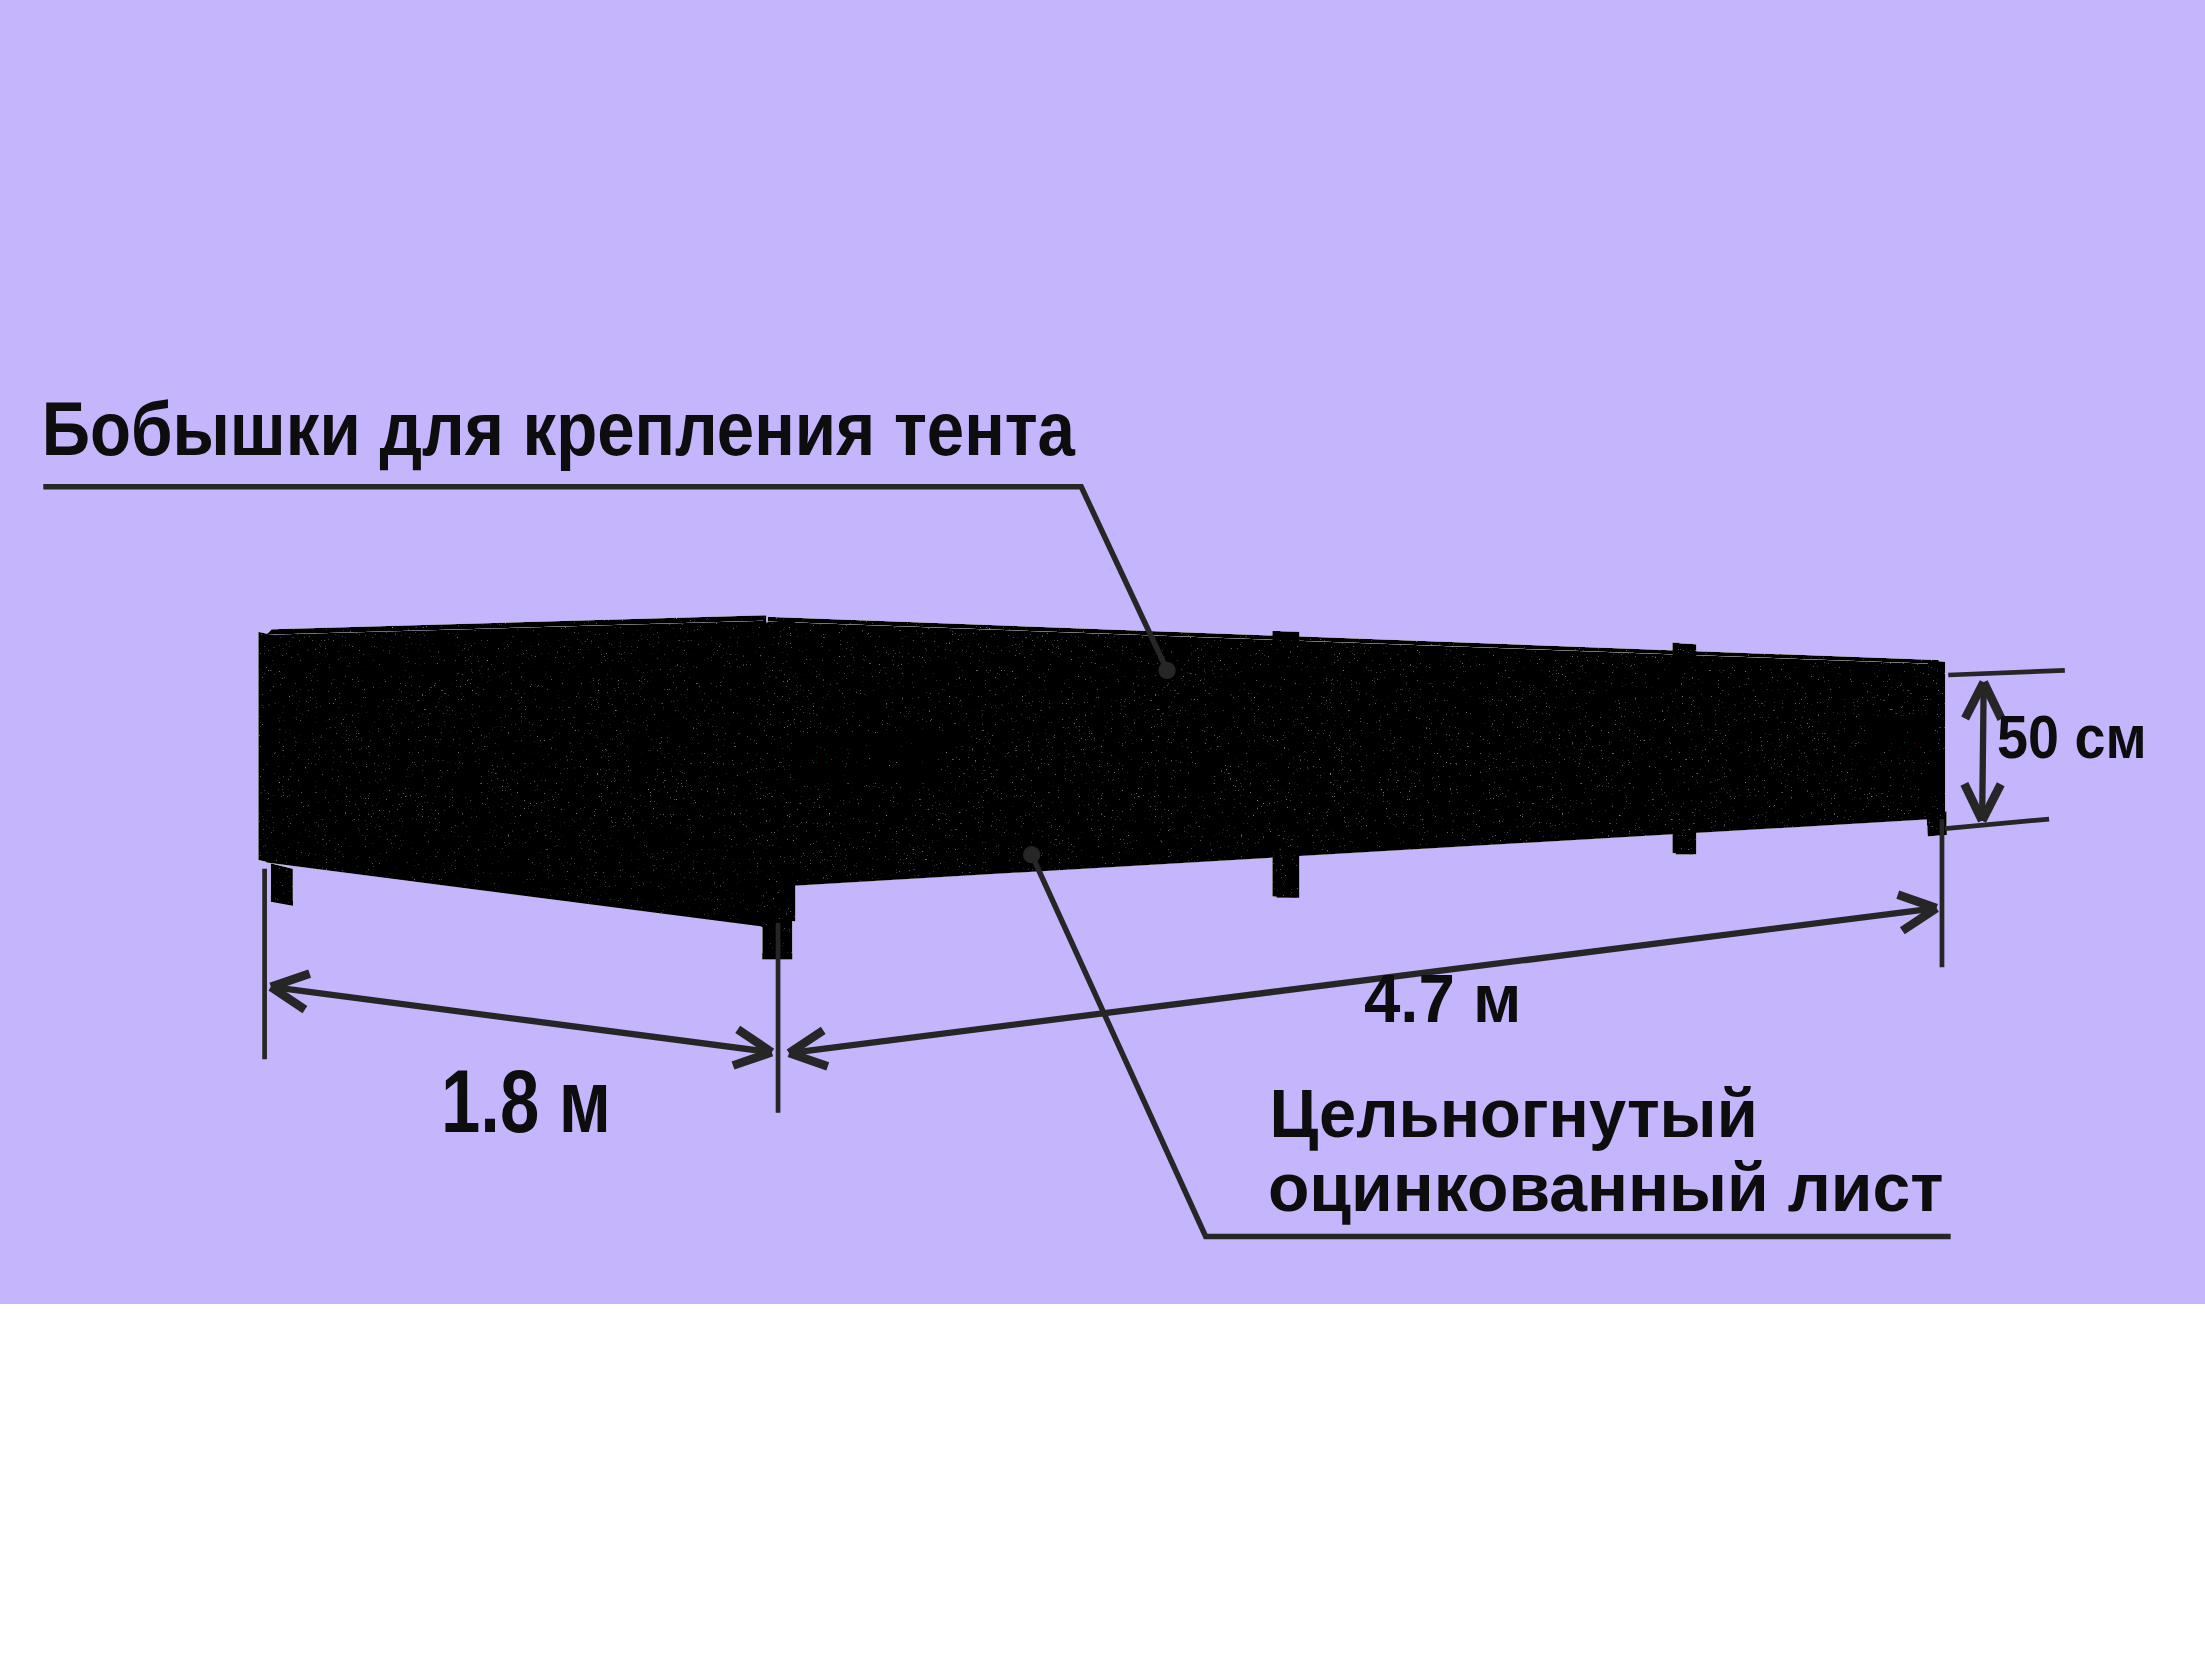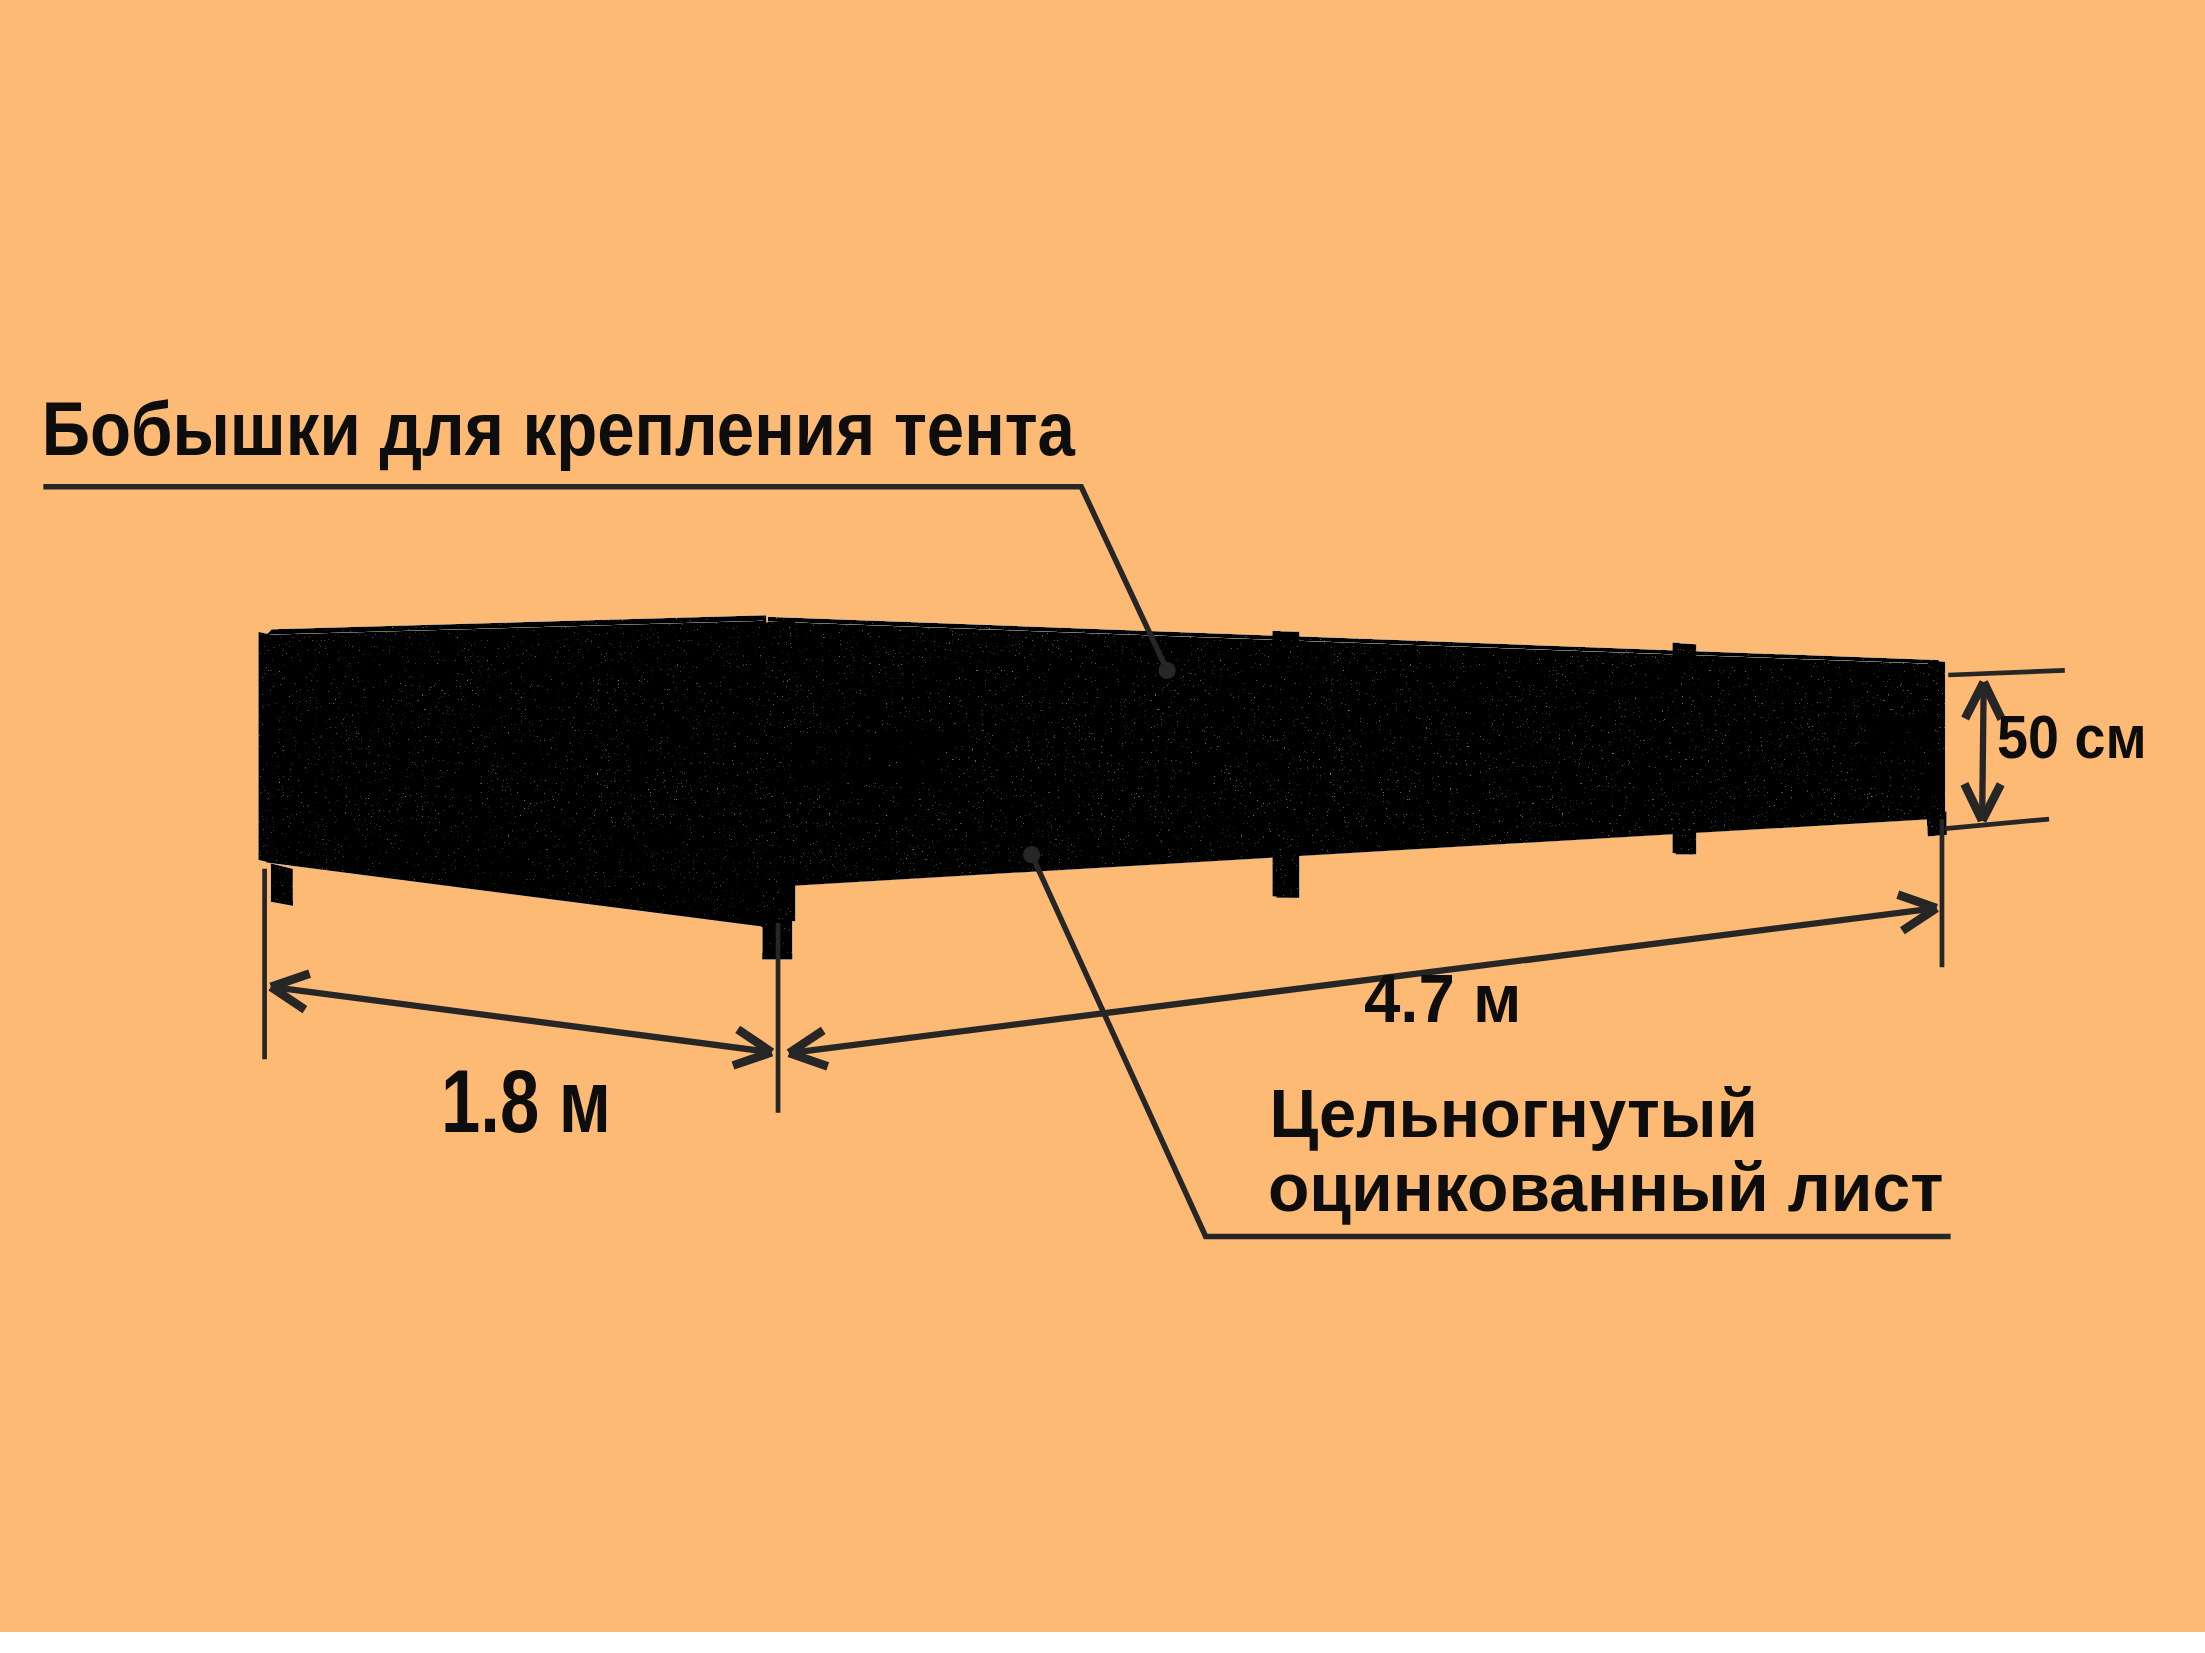--- a/index.html
+++ b/index.html
@@ -1,16 +1,16 @@
 <!DOCTYPE html>
 <html style="font-size:12.6px"><head>
 <meta charset="utf-8">
 <style>
   html,body{margin:0;padding:0;background:#ffffff;}
-  .canvas{width:2205px;height:1632px;position:relative;background:#fdba74;overflow:hidden;}
+  .canvas{width:2205px;height:1304px;position:relative;background:#c4b5fd;overflow:hidden;}
   svg{display:block;}
   text{font-family:"Liberation Sans","DejaVu Sans",sans-serif;}
   .big-label{font-weight:bold;fill:#0d0d0d;}
   .dim-label{font-weight:bold;fill:#0d0d0d;}
   .badge-text{font-weight:bold;fill:#ffffff;}
 </style>
 </head>
 <body>
 
 <div class="canvas">

